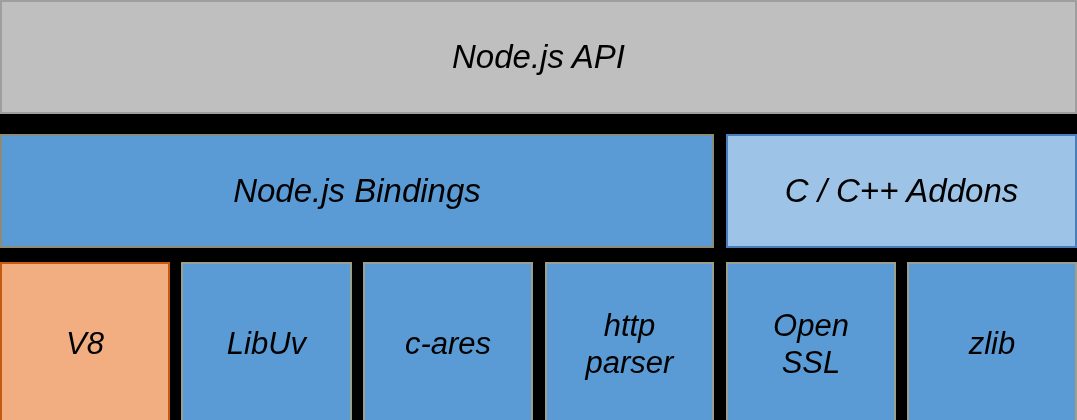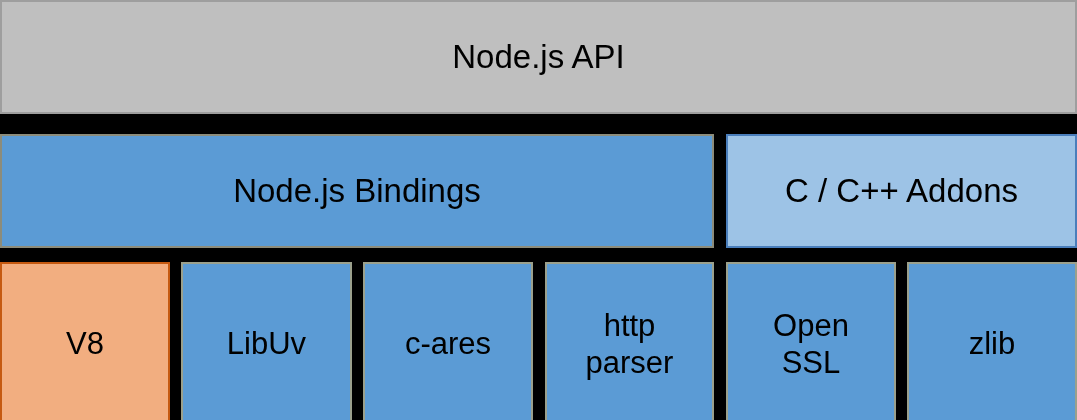--- a/index.html
+++ b/index.html
@@ -22,20 +22,21 @@
     position: absolute;
     box-sizing: border-box;
     display: flex;
     align-items: center;
     justify-content: center;
     text-align: center;
     color: #000000;
     font-family: "Liberation Sans", sans-serif;
     line-height: 1.18;
     white-space: pre-line;
+    font-style: italic;
   }
 
   
   .row-api {
     left: 0px;
     top: 0px;
     width: 1077px;
     height: 114px;
     background: #BFBFBF;
     border: 2px solid #9E9E9E;

